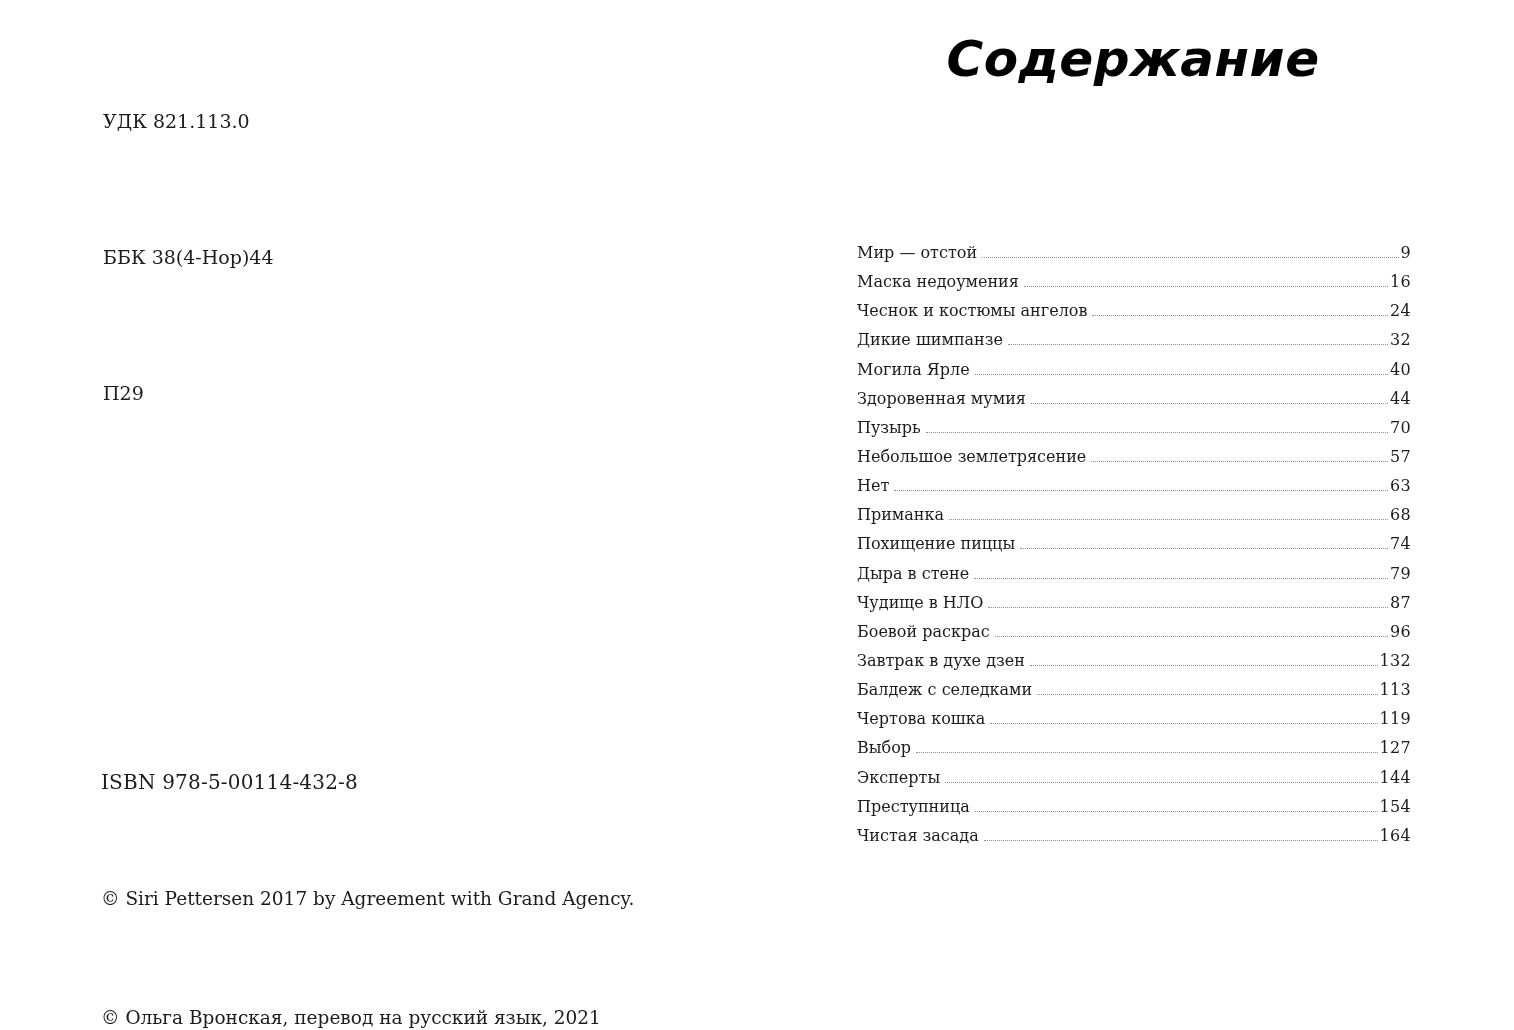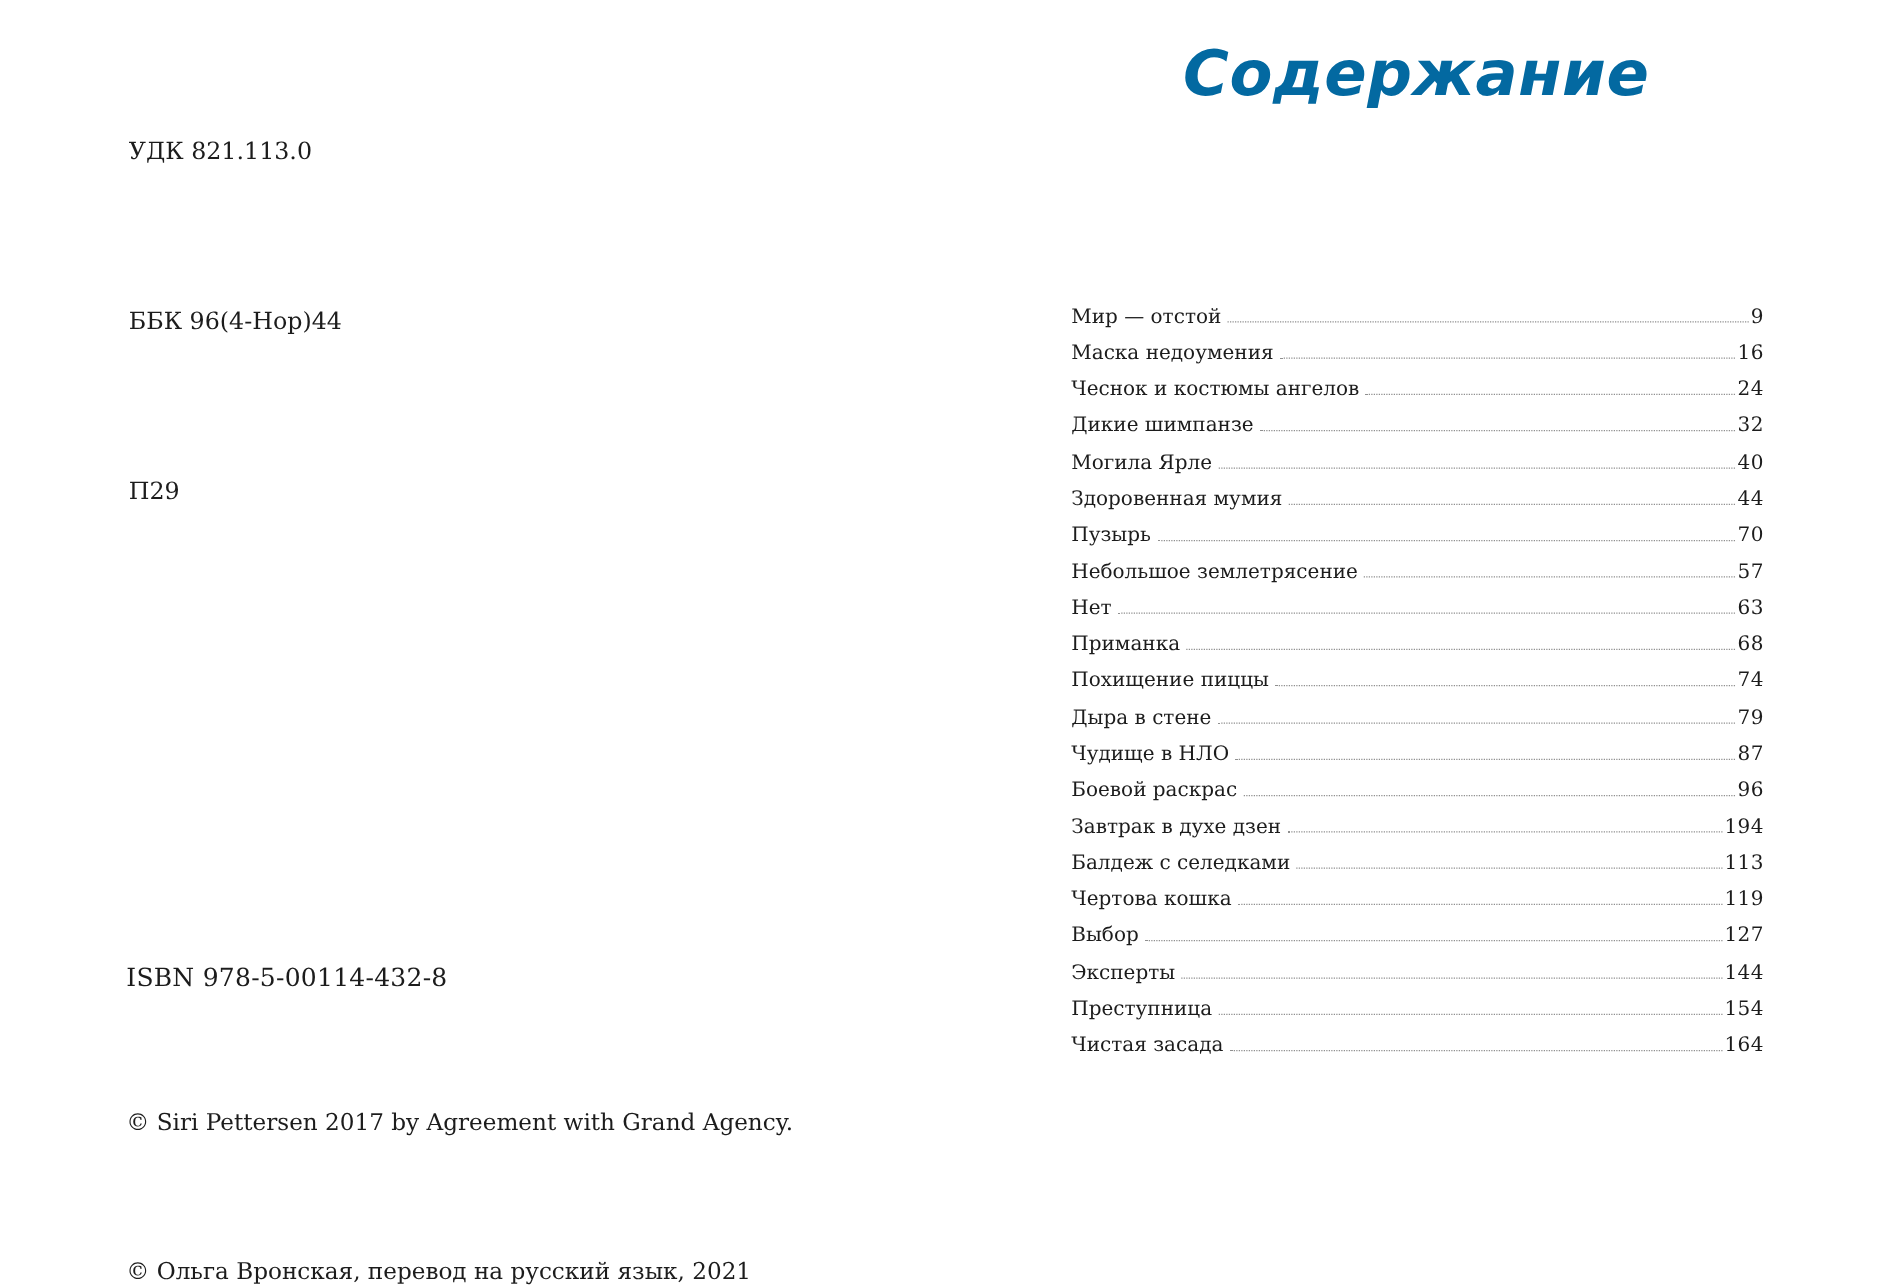--- a/index.html
+++ b/index.html
@@ -30,21 +30,21 @@
     font-size: 18.5px; line-height: 29.6px; white-space: pre-wrap;
   }
 
   
   .toc-title {
     position: absolute; left: 855px; top: 30px; width: 556px;
     text-align: center;
     font-family: "DejaVu Sans", "Liberation Sans", sans-serif;
     font-weight: bold; font-style: italic;
     font-size: 50px; letter-spacing: 0.5px;
-    color: #0369a1;
+    color: #000000;
   }
   .toc-list {
     position: absolute; left: 857px; top: 243px; width: 554px;
   }
   .toc-row {
     display: flex; align-items: baseline;
     height: 29.15px;
     font-size: 16px;
   }
   .toc-entry-title { white-space: nowrap; }
@@ -57,21 +57,21 @@
   .toc-entry-page { white-space: nowrap; letter-spacing: 0.3px; }
 </style>
 </head>
 <body>
 
 <div class="spread">
 
   <div class="imprint-block">
   <div>УДК 821.113.0</div>
 
-  <div>ББК 96(4-Нор)44</div>
+  <div>ББК 38(4-Нор)44</div>
 
   <div>П29</div>
 </div>
 
 
   <div class="isbn-line">ISBN 978-5-00114-432-8</div>
 
   <div class="copyright-block">
   <div>© Siri Pettersen 2017 by Agreement with Grand Agency.</div>
 
@@ -166,21 +166,21 @@
   <div class="toc-row">
     <span class="toc-entry-title">Боевой раскрас</span>
     <span class="toc-leader"></span>
     <span class="toc-entry-page">96</span>
   </div>
 
 
   <div class="toc-row">
     <span class="toc-entry-title">Завтрак в духе дзен</span>
     <span class="toc-leader"></span>
-    <span class="toc-entry-page">194</span>
+    <span class="toc-entry-page">132</span>
   </div>
 
   <div class="toc-row">
     <span class="toc-entry-title">Балдеж с селедками</span>
     <span class="toc-leader"></span>
     <span class="toc-entry-page">113</span>
   </div>
 
   <div class="toc-row">
     <span class="toc-entry-title">Чертова кошка</span>

